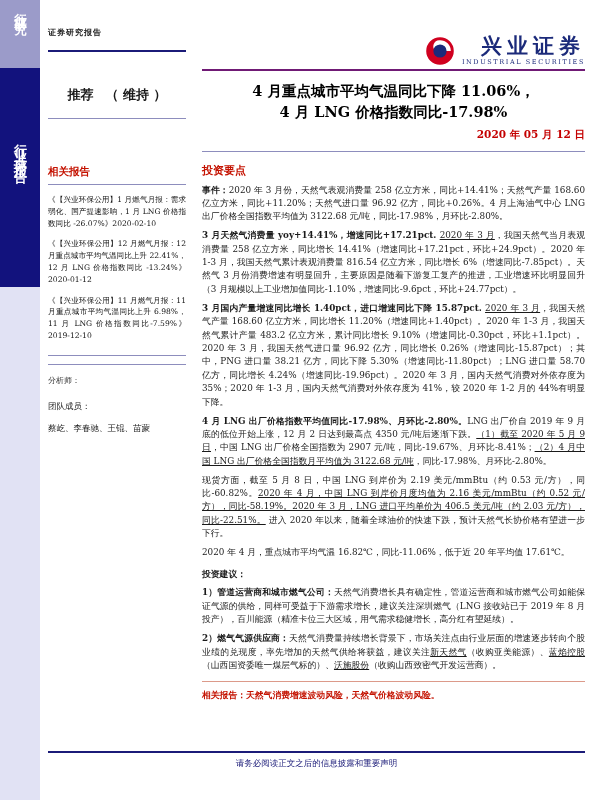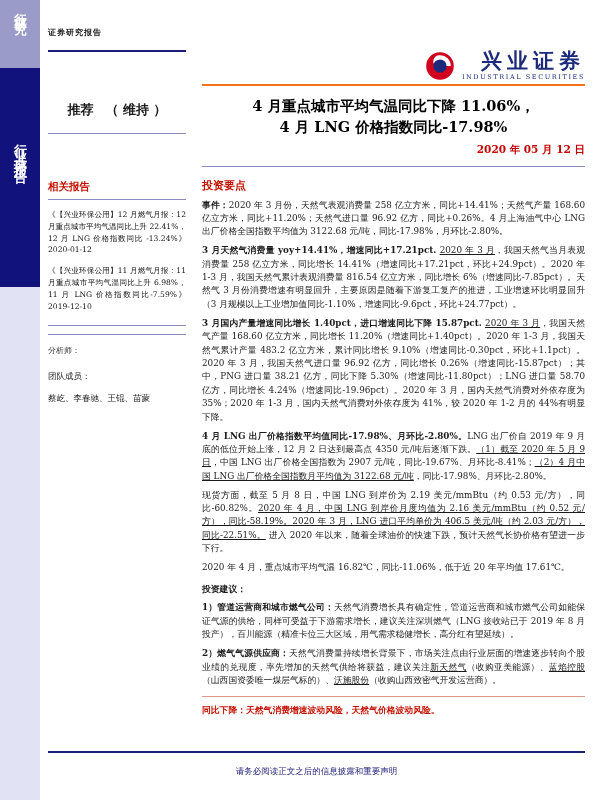--- a/index.html
+++ b/index.html
@@ -19,21 +19,21 @@
   }
   .vtext.t1{font-size:12.5px;letter-spacing:3px;padding-top:3px;}
   .vtext.t2{font-size:13px;letter-spacing:5px;padding-top:66px;}
   
   .content{position:absolute;left:40px;top:0;right:0;padding:0 15px 0 8px;}
   .cols{display:grid;grid-template-columns:138px 1fr;column-gap:16px;}
   
   .hdr-left{height:52px;border-bottom:2px solid #1b1b78;padding-top:27px;box-sizing:border-box;}
   .rpt-type{font-size:8px;font-weight:bold;letter-spacing:1px;}
   .industry{font-size:15px;font-weight:bold;margin-top:5px;letter-spacing:2px;}
-  .hdr-right{height:86px;border-bottom:2px solid #f97316;box-sizing:border-box;
+  .hdr-right{height:71px;border-bottom:2px solid #701a75;box-sizing:border-box;
     display:flex;justify-content:flex-end;align-items:flex-end;padding-bottom:3px;}
   .logo{display:flex;align-items:center;gap:7px;}
   .logo-mark{width:30px;height:30px;}
   .logo-text{display:flex;flex-direction:column;align-items:flex-end;}
   .logo-cn{font-size:21px;font-weight:bold;color:#1b2a7a;letter-spacing:5px;line-height:22px;white-space:nowrap;}
   .logo-en{font-size:6.5px;color:#1b2a7a;letter-spacing:1.6px;margin-top:1px;white-space:nowrap;}
   
   .rating-box{height:48px;border-bottom:1.5px solid #8d8dbd;box-sizing:border-box;
     display:flex;align-items:center;justify-content:center;gap:12px;
     font-size:13px;font-weight:bold;}
@@ -56,21 +56,21 @@
   
   .section-title{color:#c41200;font-weight:bold;font-size:11px;margin-top:11px;}
   .para{font-size:8.8px;line-height:13.4px;text-align:justify;margin:5.5px 0 0 0;}
   .para span.b{font-weight:bold;}
   .para span.u{text-decoration:underline;}
   .para span.red{color:#c41200;}
   .para.risk{border-top:1px solid #dc9a8a;margin-top:9px;padding-top:7px;}
   .para.advice{margin-top:8px;}
   
   .footer{position:absolute;left:48px;right:15px;top:751px;
-    border-top:2px solid #1b1b78;text-align:center;padding-top:13px;
+    border-top:2px solid #1b1b78;text-align:center;padding-top:5px;
     font-size:8.5px;color:#1b1b78;}
 </style>
 </head>
 <body>
 
 <div class="side">
   <div class="side-top">
     <div class="vtext t1">行业研究</div>
   </div>
   <div class="side-mid">
@@ -109,20 +109,21 @@
       <div class="title-line">4 月 LNG 价格指数同比-17.98%</div>
       <div class="date">2020 年 05 月 12 日</div>
     </div>
   </div>
 
   <div class="cols">
 
     <div>
       <div class="rel-title">相关报告</div>
       <div>
+          <div class="report-item">《【兴业环保公用】1 月燃气月报：需求弱化、国产提速影响，1 月 LNG 价格指数同比 -26.07%》2020-02-10</div>
           <div class="report-item">《【兴业环保公用】12 月燃气月报：12 月重点城市平均气温同比上升 22.41%，12 月 LNG 价格指数同比 -13.24%》2020-01-12</div>
           <div class="report-item">《【兴业环保公用】11 月燃气月报：11 月重点城市平均气温同比上升 6.98%，11 月 LNG 价格指数同比-7.59%》2019-12-10</div>
         </div>
       <div class="sep"></div>
       <div class="sep2"></div>
       <div class="an-label">分析师：</div>
       <div class="team-label">团队成员：</div>
       <div class="team-members">蔡屹、李春驰、王锟、苗蒙</div>
     </div>
 
@@ -131,21 +132,21 @@
       <div>
           <p class="para"><span class="b">事件：</span><span>2020 年 3 月份，天然气表观消费量 258 亿立方米，同比+14.41%；天然气产量 168.60 亿立方米，同比+11.20%；天然气进口量 96.92 亿方，同比+0.26%。4 月上海油气中心 LNG 出厂价格全国指数平均值为 3122.68 元/吨，同比-17.98%，月环比-2.80%。</span></p>
           <p class="para"><span class="b">3 月天然气消费量 yoy+14.41%，增速同比+17.21pct. </span><span class="u">2020 年 3 月</span><span>，我国天然气当月表观消费量 258 亿立方米，同比增长 14.41%（增速同比+17.21pct，环比+24.9pct）。2020 年 1-3 月，我国天然气累计表观消费量 816.54 亿立方米，同比增长 6%（增速同比-7.85pct）。天然气 3 月份消费增速有明显回升，主要原因是随着下游复工复产的推进，工业增速环比明显回升（3 月规模以上工业增加值同比-1.10%，增速同比-9.6pct，环比+24.77pct）。</span></p>
           <p class="para"><span class="b">3 月国内产量增速同比增长 1.40pct，进口增速同比下降 15.87pct. </span><span class="u">2020 年 3 月</span><span>，我国天然气产量 168.60 亿立方米，同比增长 11.20%（增速同比+1.40pct）。2020 年 1-3 月，我国天然气累计产量 483.2 亿立方米，累计同比增长 9.10%（增速同比-0.30pct，环比+1.1pct）。2020 年 3 月，我国天然气进口量 96.92 亿方，同比增长 0.26%（增速同比-15.87pct）；其中，PNG 进口量 38.21 亿方，同比下降 5.30%（增速同比-11.80pct）；LNG 进口量 58.70 亿方，同比增长 4.24%（增速同比-19.96pct）。2020 年 3 月，国内天然气消费对外依存度为 35%；2020 年 1-3 月，国内天然气消费对外依存度为 41%，较 2020 年 1-2 月的 44%有明显下降。</span></p>
           <p class="para"><span class="b">4 月 LNG 出厂价格指数平均值同比-17.98%、月环比-2.80%。</span><span>LNG 出厂价自 2019 年 9 月底的低位开始上涨，12 月 2 日达到最高点 4350 元/吨后逐渐下跌。</span><span class="u">（1）截至 2020 年 5 月 9 日</span><span>，中国 LNG 出厂价格全国指数为 2907 元/吨，同比-19.67%、月环比-8.41%；</span><span class="u">（2）4 月中国 LNG 出厂价格全国指数月平均值为 3122.68 元/吨</span><span>，同比-17.98%、月环比-2.80%。</span></p>
           <p class="para"><span>现货方面，截至 5 月 8 日，中国 LNG 到岸价为 2.19 美元/mmBtu（约 0.53 元/方），同比-60.82%。</span><span class="u">2020 年 4 月，中国 LNG 到岸价月度均值为 2.16 美元/mmBtu（约 0.52 元/方），同比-58.19%。2020 年 3 月，LNG 进口平均单价为 406.5 美元/吨（约 2.03 元/方），同比-22.51%。</span><span> 进入 2020 年以来，随着全球油价的快速下跌，预计天然气长协价格有望进一步下行。</span></p>
           <p class="para"><span>2020 年 4 月，重点城市平均气温 16.82℃，同比-11.06%，低于近 20 年平均值 17.61℃。</span></p>
           <p class="para advice"><span class="b">投资建议：</span></p>
           <p class="para"><span class="b">1）管道运营商和城市燃气公司：</span><span>天然气消费增长具有确定性，管道运营商和城市燃气公司如能保证气源的供给，同样可受益于下游需求增长，建议关注深圳燃气（LNG 接收站已于 2019 年 8 月投产），百川能源（精准卡位三大区域，用气需求稳健增长，高分红有望延续）。</span></p>
           <p class="para"><span class="b">2）燃气气源供应商：</span><span>天然气消费量持续增长背景下，市场关注点由行业层面的增速逐步转向个股业绩的兑现度，率先增加的天然气供给将获益，建议关注</span><span class="u">新天然气</span><span>（收购亚美能源）、</span><span class="u">蓝焰控股</span><span>（山西国资委唯一煤层气标的）、</span><span class="u">沃施股份</span><span>（收购山西致密气开发运营商）。</span></p>
-          <p class="para risk"><span class="b red">同比下降：天然气消费增速波动风险，天然气价格波动风险。</span></p>
+          <p class="para risk"><span class="b red">相关报告：天然气消费增速波动风险，天然气价格波动风险。</span></p>
         </div>
     </div>
 
   </div>
 </div>
 
 <div class="footer">
   <span>请务必阅读正文之后的信息披露和重要声明</span>
 </div>
 

